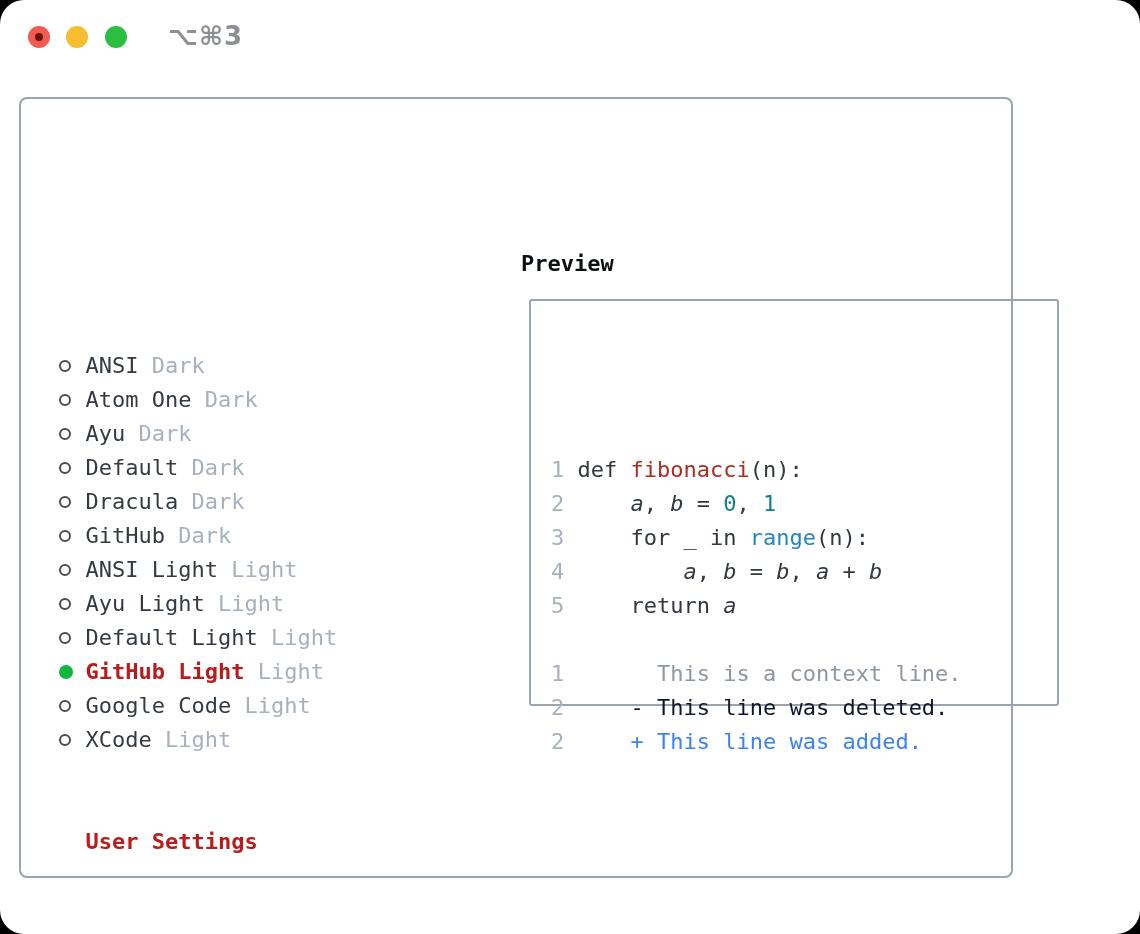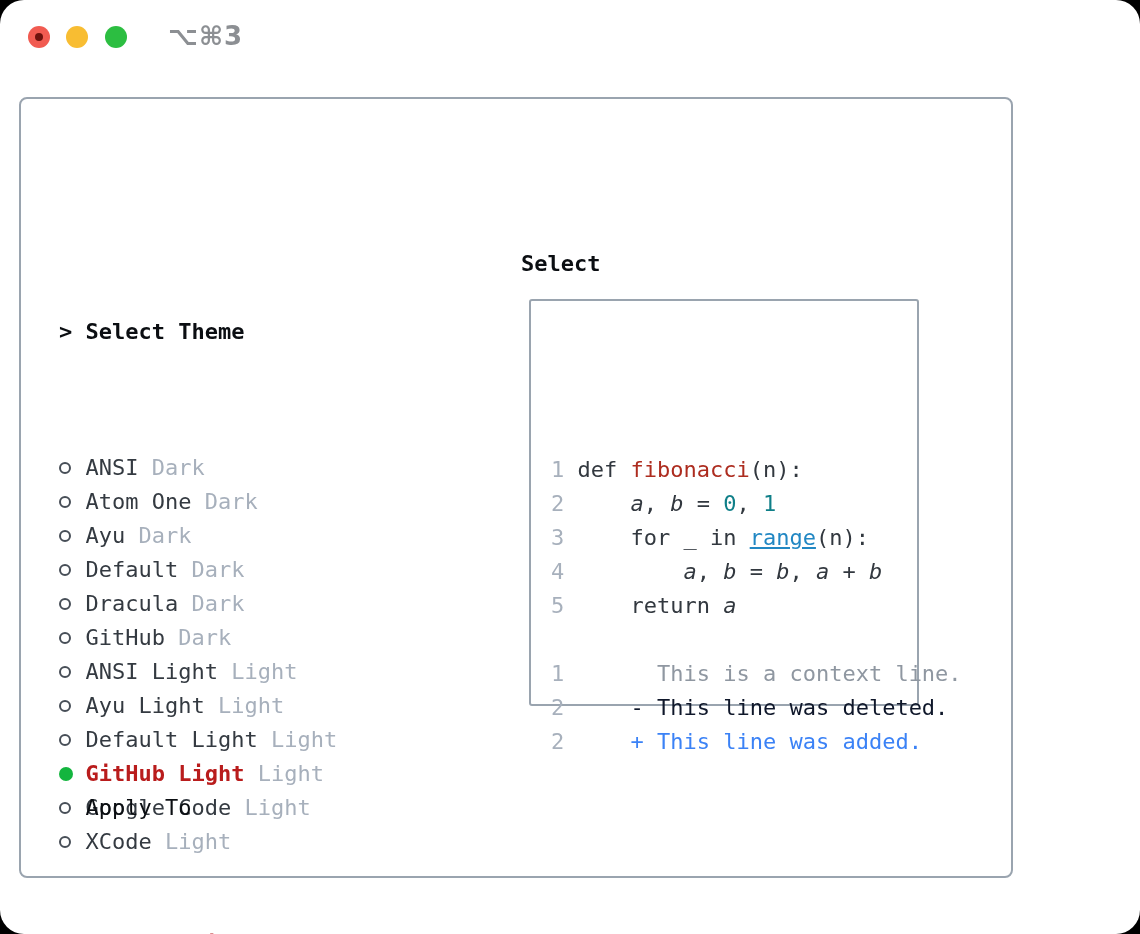--- a/index.html
+++ b/index.html
@@ -28,63 +28,61 @@
   .plain-hdr{color:#0b0e12;}
   .tag{color:#a7b0bc;}
   .sel{color:#b91c1c;font-weight:bold;}
   .mark{display:inline-block;width:26.5px;}
   .circ{display:inline-block;width:12px;height:12px;border:2px solid #474e57;border-radius:50%;box-sizing:border-box;vertical-align:1px;}
   .circ-filled{width:14px;height:14px;border:none;background:#13b53e;vertical-align:0px;}
   .caret{font-weight:bold;color:#0b0e12;}
 
   
   .preview-label{position:absolute;left:500px;top:148px;height:34px;line-height:34px;font-size:22px;font-weight:bold;color:#0b0e12;}
-  .preview-box{position:absolute;left:508px;top:200px;width:390px;height:407px;border:2px solid #9aa4af;border-radius:3px;box-sizing:border-box;}
+  .preview-box{position:absolute;left:508px;top:200px;width:530px;height:407px;border:2px solid #9aa4af;border-radius:3px;box-sizing:border-box;}
   .code{position:absolute;left:20px;top:50px;font-size:22px;line-height:34px;white-space:pre;}
   .ln{color:#a7b0bc;}
   .tok-plain{color:#32383f;}
   .tok-fn{color:#ad2c1f;}
   .tok-var{color:#32383f;font-style:italic;}
   .tok-num{color:#0f7f88;}
-  .tok-blue{color:#2187c3;text-decoration:underline;}
+  .tok-blue{color:#2187c3;}
   .tok-ctx{color:#8f97a1;text-align:right;}
   .tok-del{color:#0f172a;}
   .tok-add{color:#3b82f6;}
 </style>
 </head>
 <body>
 
 <div class="stage">
   <div class="window">
 
     <div class="titlebar">
       <span class="light light-red"></span>
       <span class="light light-yellow"></span>
       <span class="light light-green"></span>
       <span class="win-title">⌥⌘3</span>
     </div>
 
     <div class="panel">
 
       <div class="col theme-block">
-        <div class="row"><span class="mark caret">&gt;</span><span class="hdr">Select Theme</span></div>
         
       <div class="row"><span class="mark"><span class="circ"></span></span><span class="">ANSI</span> <span class="tag">Dark</span></div><div class="row"><span class="mark"><span class="circ"></span></span><span class="">Atom One</span> <span class="tag">Dark</span></div><div class="row"><span class="mark"><span class="circ"></span></span><span class="">Ayu</span> <span class="tag">Dark</span></div><div class="row"><span class="mark"><span class="circ"></span></span><span class="">Default</span> <span class="tag">Dark</span></div><div class="row"><span class="mark"><span class="circ"></span></span><span class="">Dracula</span> <span class="tag">Dark</span></div><div class="row"><span class="mark"><span class="circ"></span></span><span class="">GitHub</span> <span class="tag">Dark</span></div><div class="row"><span class="mark"><span class="circ"></span></span><span class="">ANSI Light</span> <span class="tag">Light</span></div><div class="row"><span class="mark"><span class="circ"></span></span><span class="">Ayu Light</span> <span class="tag">Light</span></div><div class="row"><span class="mark"><span class="circ"></span></span><span class="">Default Light</span> <span class="tag">Light</span></div><div class="row"><span class="mark"><span class="circ circ-filled"></span></span><span class="sel">GitHub Light</span> <span class="tag">Light</span></div><div class="row"><span class="mark"><span class="circ"></span></span><span class="">Google Code</span> <span class="tag">Light</span></div><div class="row"><span class="mark"><span class="circ"></span></span><span class="">XCode</span> <span class="tag">Light</span></div></div>
 
       <div class="col apply-block">
-        <div class="row"><span class="mark"></span><span class="plain-hdr">Apply To</span></div>
         
       <div class="row"><span class="mark"></span><span class="sel">User Settings</span></div></div>
 
       <div class="col hint-block">
         <div class="row">(Use Enter to select, Tab to</div>
         
       </div>
 
-      <div class="preview-label">Select</div>
+      <div class="preview-label">Preview</div>
 
       <div class="preview-box">
         <div class="code">
           
         <div class="row"><span class="ln">1</span> <span class="tok-plain">def </span><span class="tok-fn">fibonacci</span><span class="tok-plain">(n):</span></div><div class="row"><span class="ln">2</span> <span class="tok-plain">    </span><span class="tok-var">a</span><span class="tok-plain">, </span><span class="tok-var">b</span><span class="tok-plain"> = </span><span class="tok-num">0</span><span class="tok-plain">, </span><span class="tok-num">1</span></div><div class="row"><span class="ln">3</span> <span class="tok-plain">    for _ in </span><span class="tok-blue">range</span><span class="tok-plain">(n):</span></div><div class="row"><span class="ln">4</span> <span class="tok-plain">        </span><span class="tok-var">a</span><span class="tok-plain">, </span><span class="tok-var">b</span><span class="tok-plain"> = </span><span class="tok-var">b</span><span class="tok-plain">, </span><span class="tok-var">a</span><span class="tok-plain"> + </span><span class="tok-var">b</span></div><div class="row"><span class="ln">5</span> <span class="tok-plain">    return </span><span class="tok-var">a</span></div><div class="row"></div><div class="row"><span class="ln">1</span> <span class="tok-ctx">      This is a context line.</span></div><div class="row"><span class="ln">2</span> <span class="tok-del">    - This line was deleted.</span></div><div class="row"><span class="ln">2</span> <span class="tok-add">    + This line was added.</span></div></div>
       </div>
 
     </div>
   </div>
 </div>

